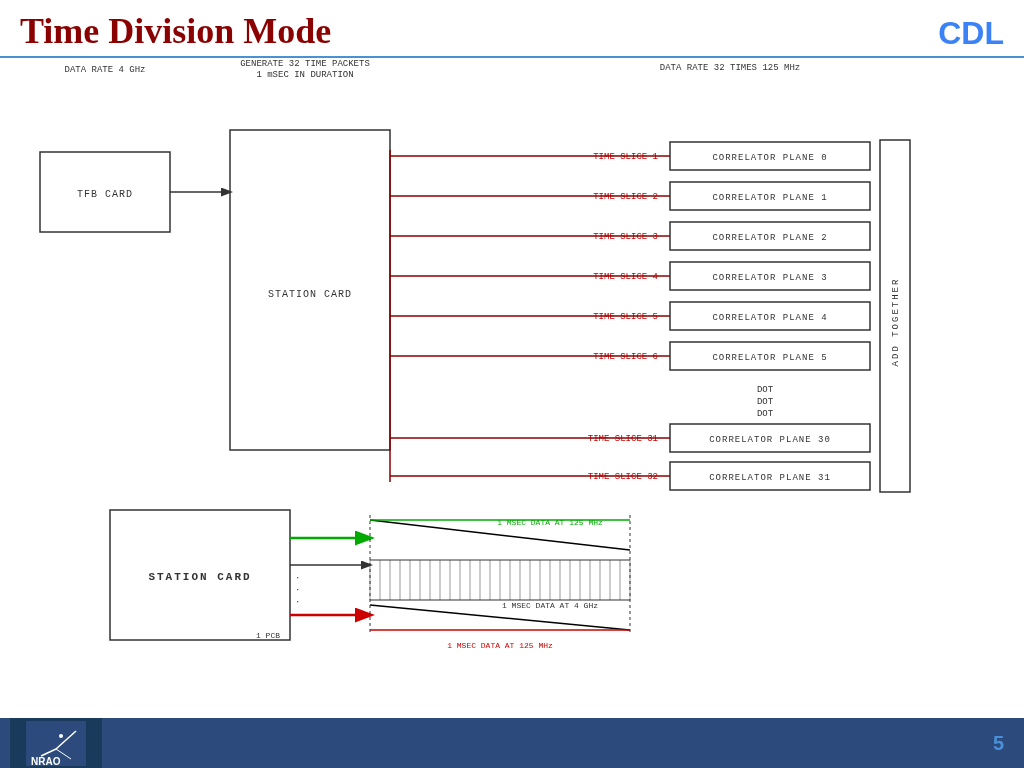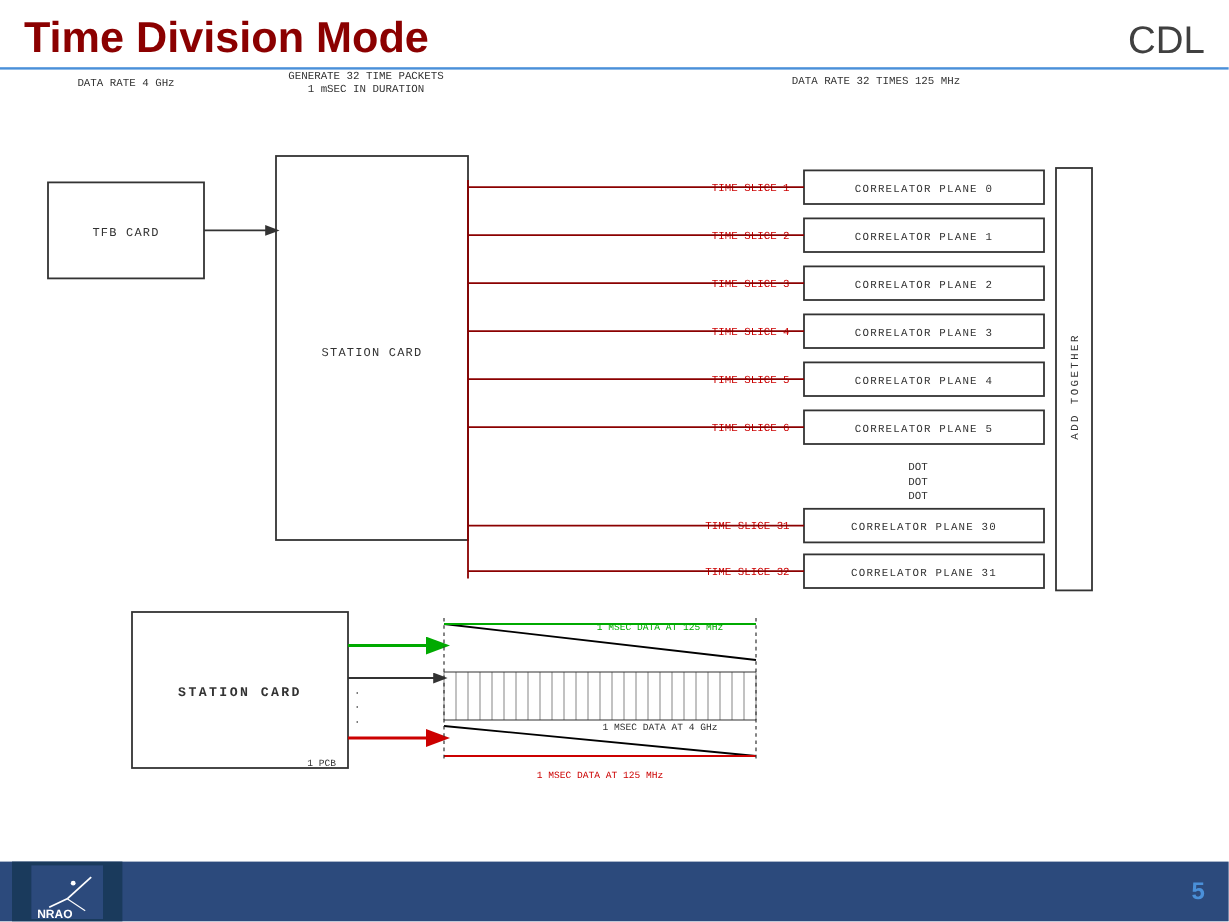--- a/index.html
+++ b/index.html
@@ -18,26 +18,26 @@
       border-bottom: 2px solid #4a90d9;
       display: flex;
       justify-content: space-between;
       align-items: flex-end;
       padding-bottom: 4px;
     }
     .title {
       font-size: 36px;
       font-weight: bold;
       color: #8b0000;
-      font-family: Liberation Sans, sans-serif;
+      font-family: Liberation Serif, serif;
     }
     .cdl-label {
       font-size: 32px;
-      font-weight: normal;
-      color: #404040;
+      font-weight: bold;
+      color: #3b82f6;
       margin-bottom: 0;
     }
 
     
     .footer {
       position: absolute;
       bottom: 0;
       left: 0;
       right: 0;
       height: 50px;

